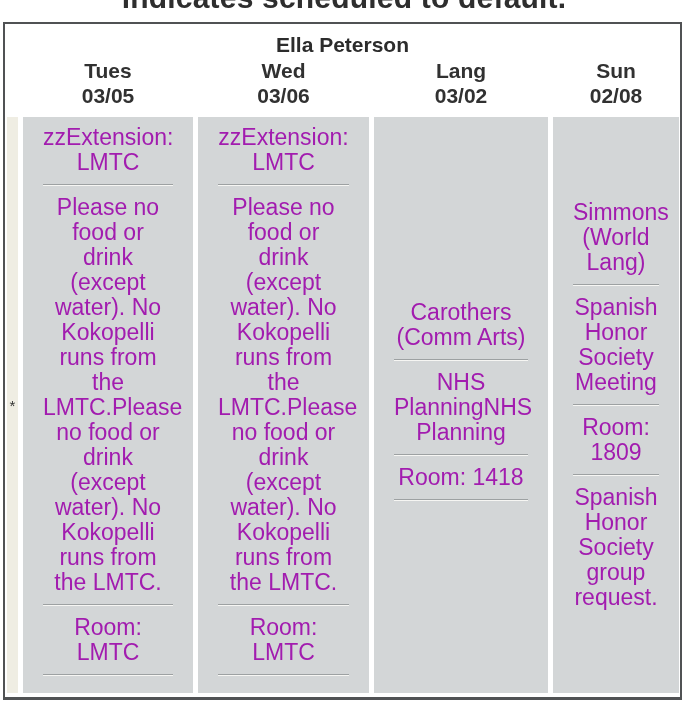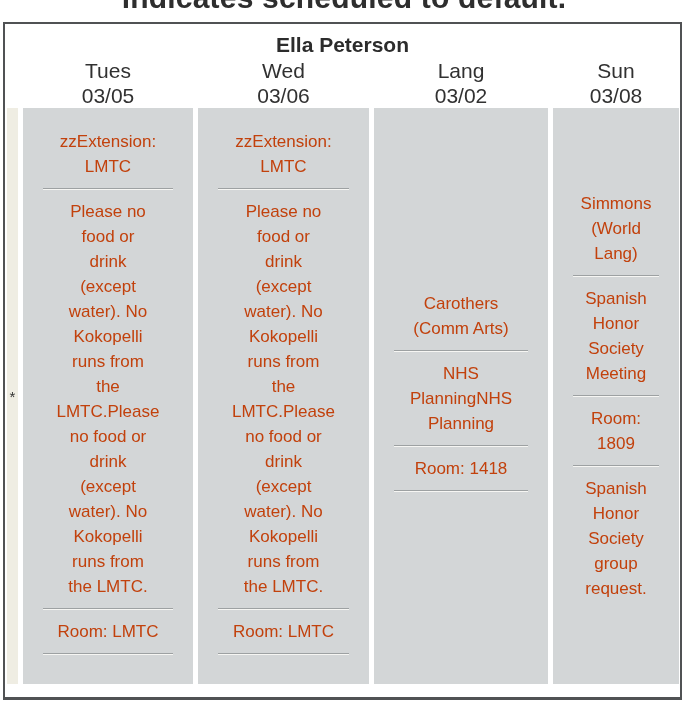--- a/index.html
+++ b/index.html
@@ -60,20 +60,22 @@
   }
 
   .day-grid {
     display: grid;
     grid-template-columns: 11px 170px 171px 174px 126px;
     column-gap: 5px;
     padding-left: 2px;
   }
 
   .header-grid {
+    padding-bottom: 9px;
+    font-weight: bold;
   }
   .day-head {
     text-align: center;
     font-size: 21px;
     line-height: 25px;
     color: #313131;
   }
 
   .body-grid {
     height: 576px;
@@ -91,23 +93,23 @@
 
   .day-cell {
     background: #d3d6d7;
     box-sizing: border-box;
     height: 100%;
     padding: 16px 20px;
     display: flex;
     flex-direction: column;
     justify-content: center;
     text-align: center;
-    font-size: 17px;
+    font-size: 23px;
     line-height: 25px;
-    color: #c2410c;
+    color: #a21caf;
     overflow: hidden;
   }
   .cell-item {
     white-space: pre-line;
   }
   .rule {
     height: 0;
     border-top: 1px solid #9da1a2;
     border-bottom: 1px solid #f6f6f3;
     margin: 9px 0;
@@ -135,21 +137,21 @@
       <div class="day-head">
         <div>Wed</div>
         <div>03/06</div>
       </div>
       <div class="day-head">
         <div>Lang</div>
         <div>03/02</div>
       </div>
       <div class="day-head">
         <div>Sun</div>
-        <div>03/08</div>
+        <div>02/08</div>
       </div>
     </div>
 
     <div class="day-grid body-grid">
       <div class="marker-cell">
         <span>*</span>
       </div>
       <div class="day-cell">
           <div class="cell-item">zzExtension:
 LMTC</div>

